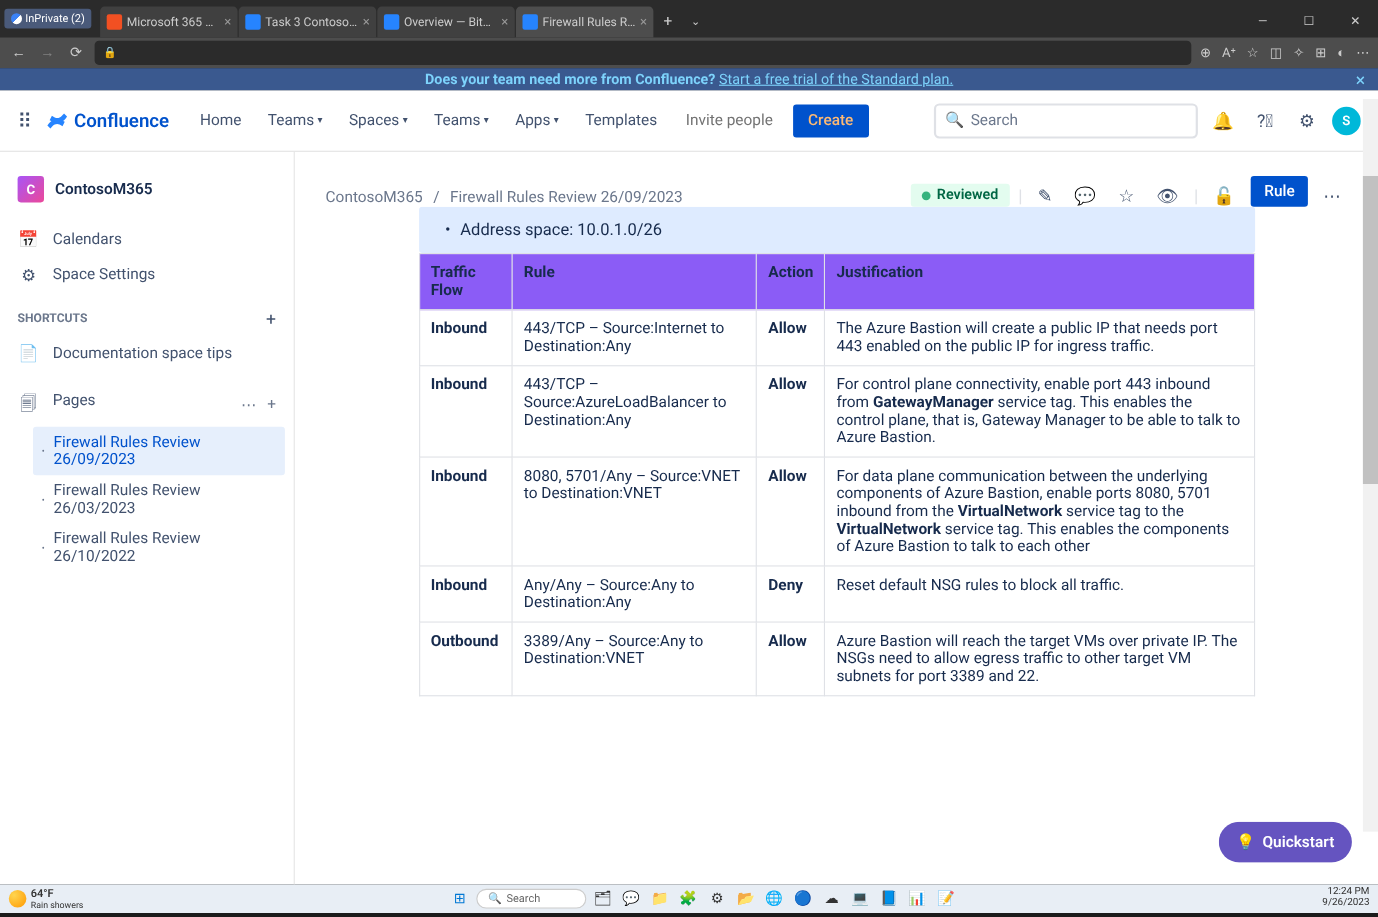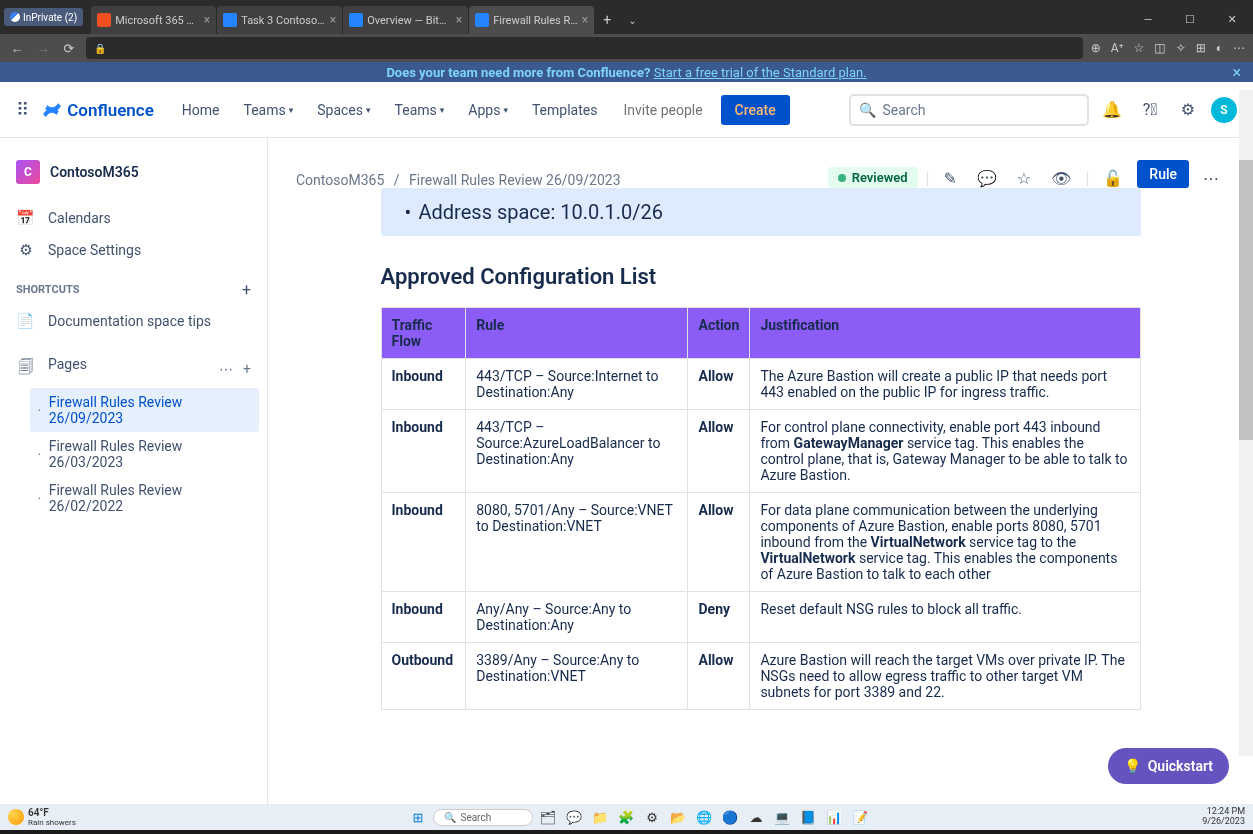--- a/index.html
+++ b/index.html
@@ -61,21 +61,21 @@
 .page-hdr-spacer{flex:1}
 .reviewed{background:#e3fcef;color:#006644;font-size:13px;font-weight:600;padding:3px 10px;border-radius:3px;display:flex;align-items:center;gap:6px}
 .reviewed::before{content:"";width:8px;height:8px;border-radius:50%;background:#36b37e}
 .action-ico{color:#42526e;font-size:16px;padding:0 6px}
 .divider{color:#dfe1e6}
 .share-btn{background:#0052cc;color:#fff;border:none;font-size:14px;padding:6px 12px;border-radius:3px;font-weight:500}
 .page-body{flex:1;overflow-y:auto;padding:0 36px 40px;position:relative}
 .page-body-inner{max-width:760px;margin:0 auto}
 .panel{background:#deebff;border-radius:3px;padding:10px 14px;color:#172b4d}
 .panel ul{list-style:none;padding-left:24px}
-.panel li{font-size:20px;color:#172b4d;padding:2px 0;position:relative}
+.panel li{font-size:15px;color:#172b4d;padding:2px 0;position:relative}
 .panel li::before{content:"•";position:absolute;left:-14px}
 .panel em{font-style:italic}
 h2.sect{font-size:22px;font-weight:600;color:#172b4d;margin:28px 0 18px}
 table.cfg{width:100%;border-collapse:collapse;border:1px solid #dfe1e6}
 table.cfg th,table.cfg td{border:1px solid #dfe1e6;padding:9px 10px;font-size:14px;color:#172b4d;text-align:left;vertical-align:top}
 table.cfg th{font-weight:700;background:#8b5cf6}
 table.cfg td strong{font-weight:700}
 .quickstart{position:fixed;bottom:50px;right:24px;background:#6554c0;color:#fff;border:none;border-radius:20px;padding:10px 16px;font-size:14px;font-weight:600;display:flex;align-items:center;gap:6px}
 .scroll-track{position:absolute;right:0;top:90px;width:14px;height:666px;background:#f1f1f1}
 .scroll-thumb{width:14px;background:#c1c1c1;position:absolute}
@@ -223,21 +223,21 @@
       <div class="tree-item active">
           <span class="bullet">•</span>
           <span>Firewall Rules Review 26/09/2023</span>
         </div>
       <div class="tree-item">
           <span class="bullet">•</span>
           <span>Firewall Rules Review 26/03/2023</span>
         </div>
       <div class="tree-item">
           <span class="bullet">•</span>
-          <span>Firewall Rules Review 26/02/2022</span>
+          <span>Firewall Rules Review 26/10/2022</span>
         </div>
     </div>
   </div>
 
   <div class="content">
     <div class="page-hdr">
       <span class="crumb">
         <a>ContosoM365</a>
         <span class="sep">/</span>
         <a>Firewall Rules Review 26/09/2023</a>
@@ -256,21 +256,20 @@
     </div>
 
     <div class="page-body">
       <div class="page-body-inner">
         <div class="panel">
           <ul>
             <li><span>Address space: </span><span>10.0.1.0/26</span></li>
           </ul>
         </div>
 
-        <h2 class="sect">Approved Configuration List</h2>
 
         <table class="cfg">
           <thead>
               <tr>
             <th>Traffic Flow</th>
             <th>Rule</th>
             <th>Action</th>
             <th>Justification</th>
           </tr>
             </thead>

